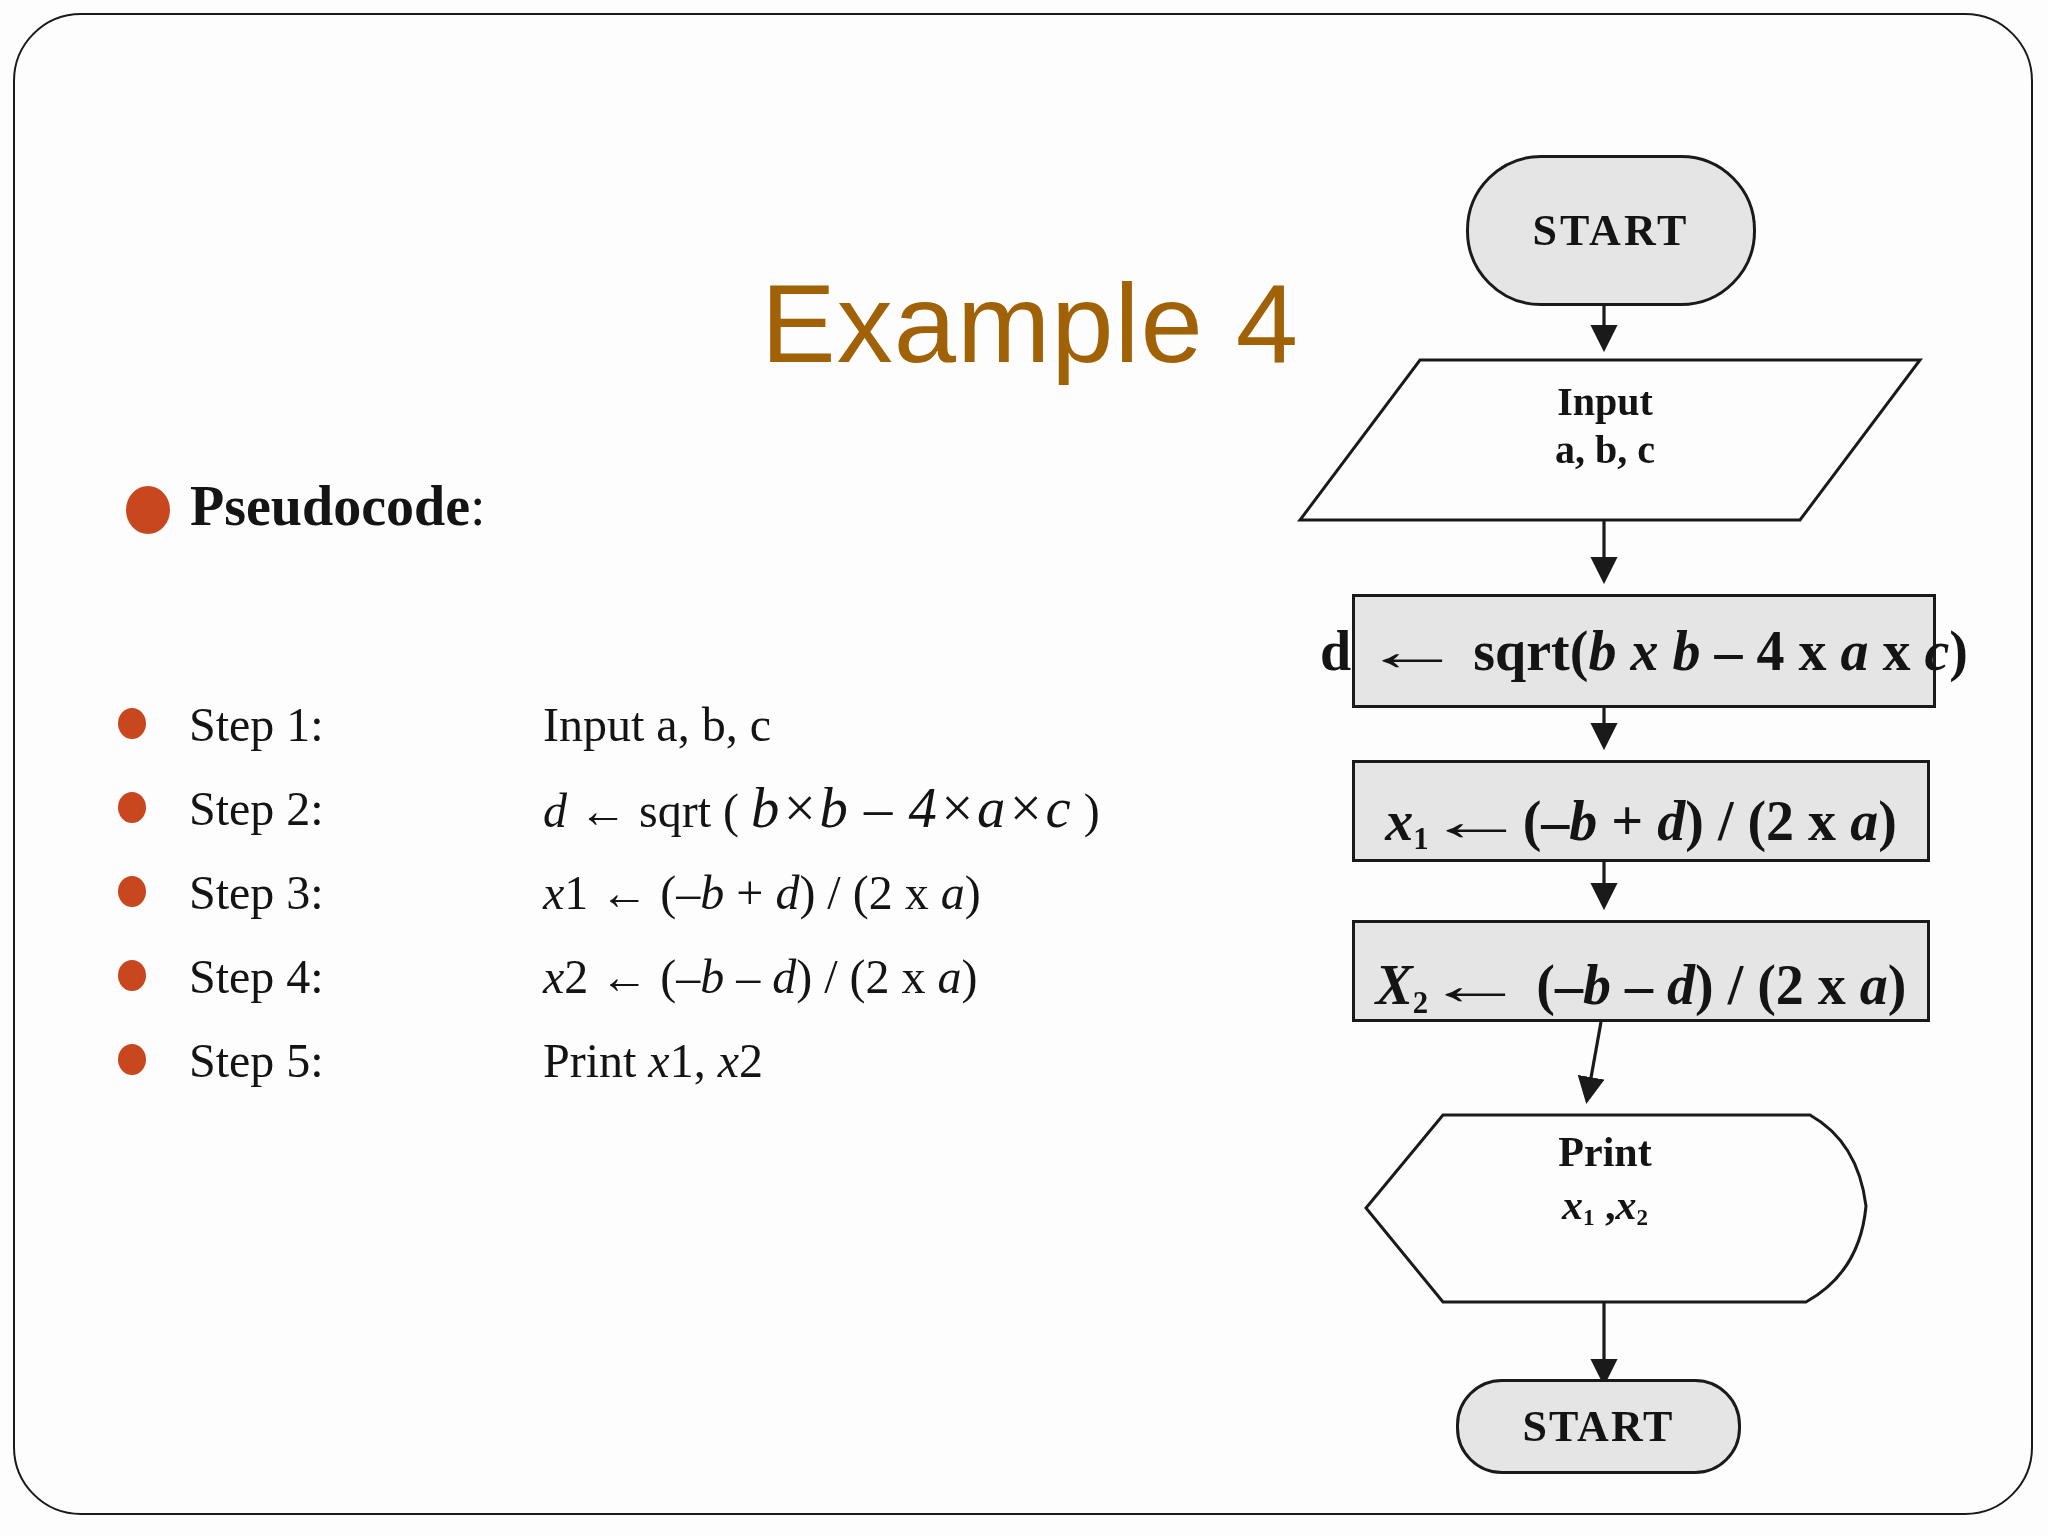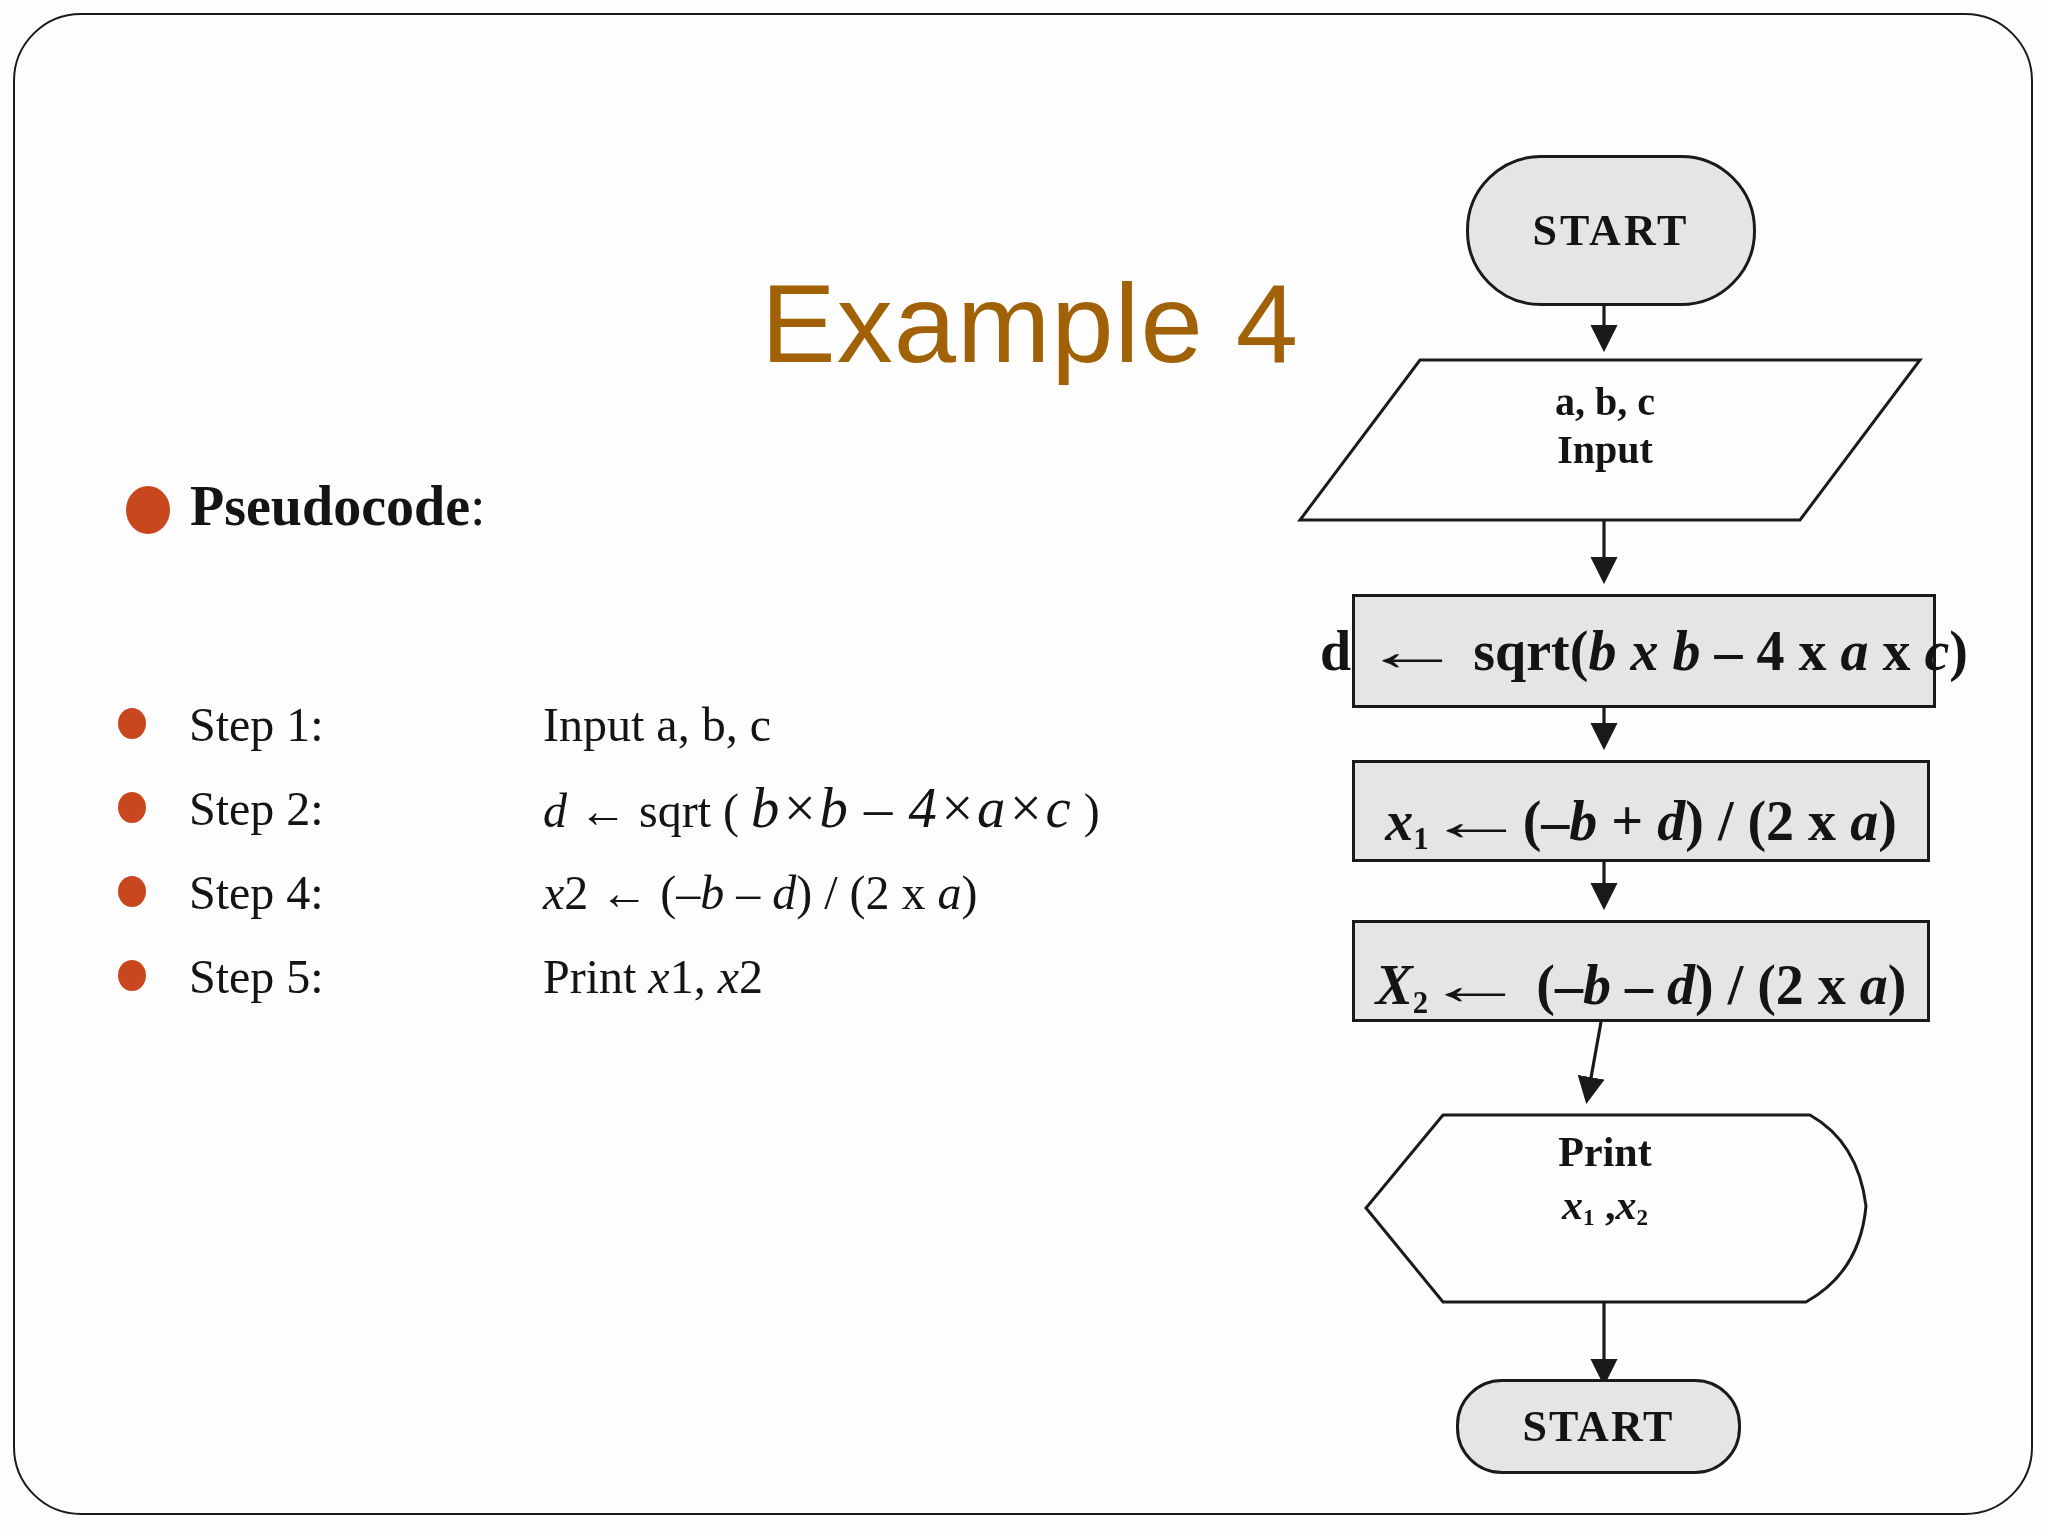--- a/index.html
+++ b/index.html
@@ -68,20 +68,25 @@
       <span class="step-label">Step 1:</span>
       <span class="step-value"><span class="p-r">Input a, b, c</span></span>
     </div>
     <div class="step-row">
       <span class="step-bullet bullet" style="background: rgb(201, 71, 30);"></span>
       <span class="step-label">Step 2:</span>
       <span class="step-value"><span class="p-i">d</span><span class="p-r"> ← sqrt ( </span><span class="p-m">b×b – 4×a×c</span><span class="p-r"> )</span></span>
     </div>
     <div class="step-row">
       <span class="step-bullet bullet" style="background: rgb(201, 71, 30);"></span>
+      <span class="step-label">Step 3:</span>
+      <span class="step-value"><span class="p-i">x</span><span class="p-r">1 ← (–</span><span class="p-i">b</span><span class="p-r"> + </span><span class="p-i">d</span><span class="p-r">) / (2 x </span><span class="p-i">a</span><span class="p-r">)</span></span>
+    </div>
+    <div class="step-row">
+      <span class="step-bullet bullet" style="background: rgb(201, 71, 30);"></span>
       <span class="step-label">Step 4:</span>
       <span class="step-value"><span class="p-i">x</span><span class="p-r">2 ← (–</span><span class="p-i">b</span><span class="p-r"> – </span><span class="p-i">d</span><span class="p-r">) / (2 x </span><span class="p-i">a</span><span class="p-r">)</span></span>
     </div>
     <div class="step-row">
       <span class="step-bullet bullet" style="background: rgb(201, 71, 30);"></span>
       <span class="step-label">Step 5:</span>
       <span class="step-value"><span class="p-r">Print </span><span class="p-i">x</span><span class="p-r">1, </span><span class="p-i">x</span><span class="p-r">2</span></span>
     </div>
   </div>
 
@@ -107,22 +112,22 @@
     <path d="M 1443,1115 L 1810,1115 Q 1858,1142 1866,1206 Q 1860,1272 1806,1302 L 1443,1302 L 1366,1208 Z" fill="#fdfdfd" stroke="#1a1a1a" stroke-width="3"></path>
 
     <line x1="1604" y1="1302" x2="1604" y2="1382" stroke="#1a1a1a" stroke-width="3.2" marker-end="url(#ah)"></line>
   </svg>
 
   <div class="node stadium-start">
     <span>START</span>
   </div>
 
   <div class="io-text">
+    <div>Input</div>
     <div>a, b, c</div>
-    <div>Input</div>
   </div>
 
   <div class="node proc proc1">
     <span><span class="p-b">d </span><span class="p-la">←</span><span class="p-b"> sqrt(</span><span class="p-bi">b x b</span><span class="p-b"> – 4 x </span><span class="p-bi">a</span><span class="p-b"> x </span><span class="p-bi">c</span><span class="p-b">)</span></span>
   </div>
 
   <div class="node proc proc2">
     <span><span class="p-bi">x</span><span class="p-sub">1</span><span class="p-la">←</span><span class="p-b">(–</span><span class="p-bi">b</span><span class="p-b"> + </span><span class="p-bi">d</span><span class="p-b">) / (2 x </span><span class="p-bi">a</span><span class="p-b">)</span></span>
   </div>
 

